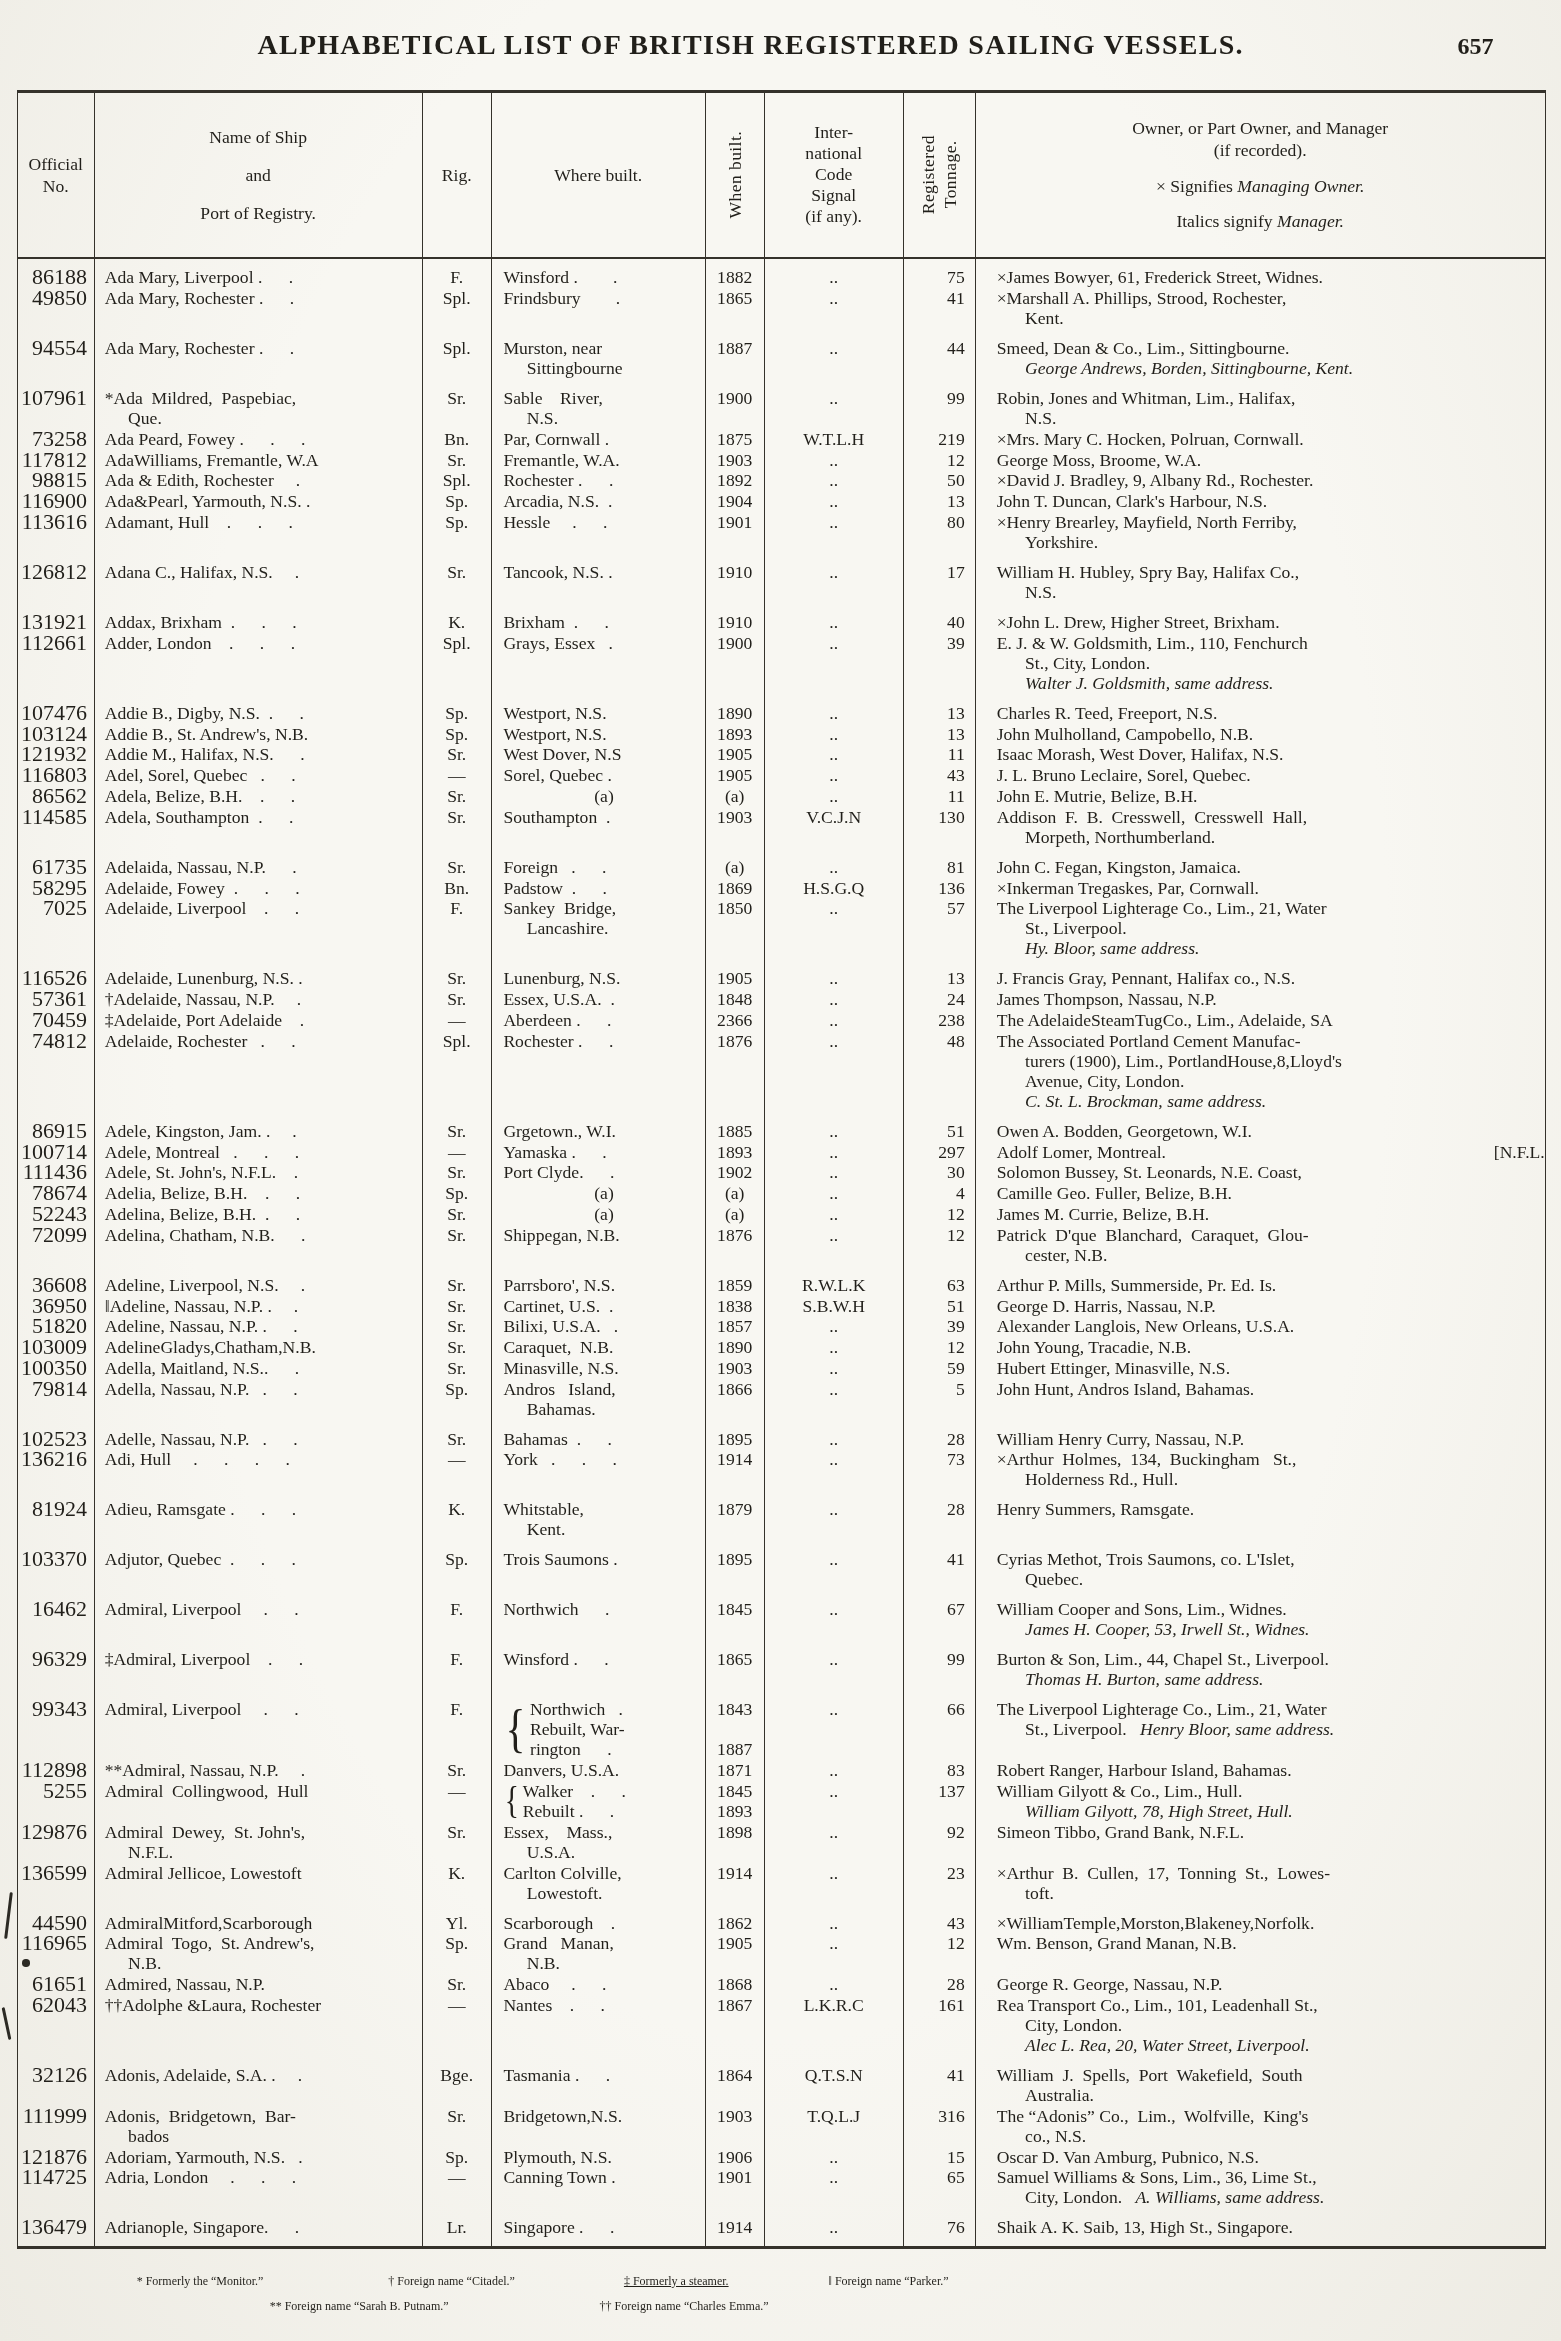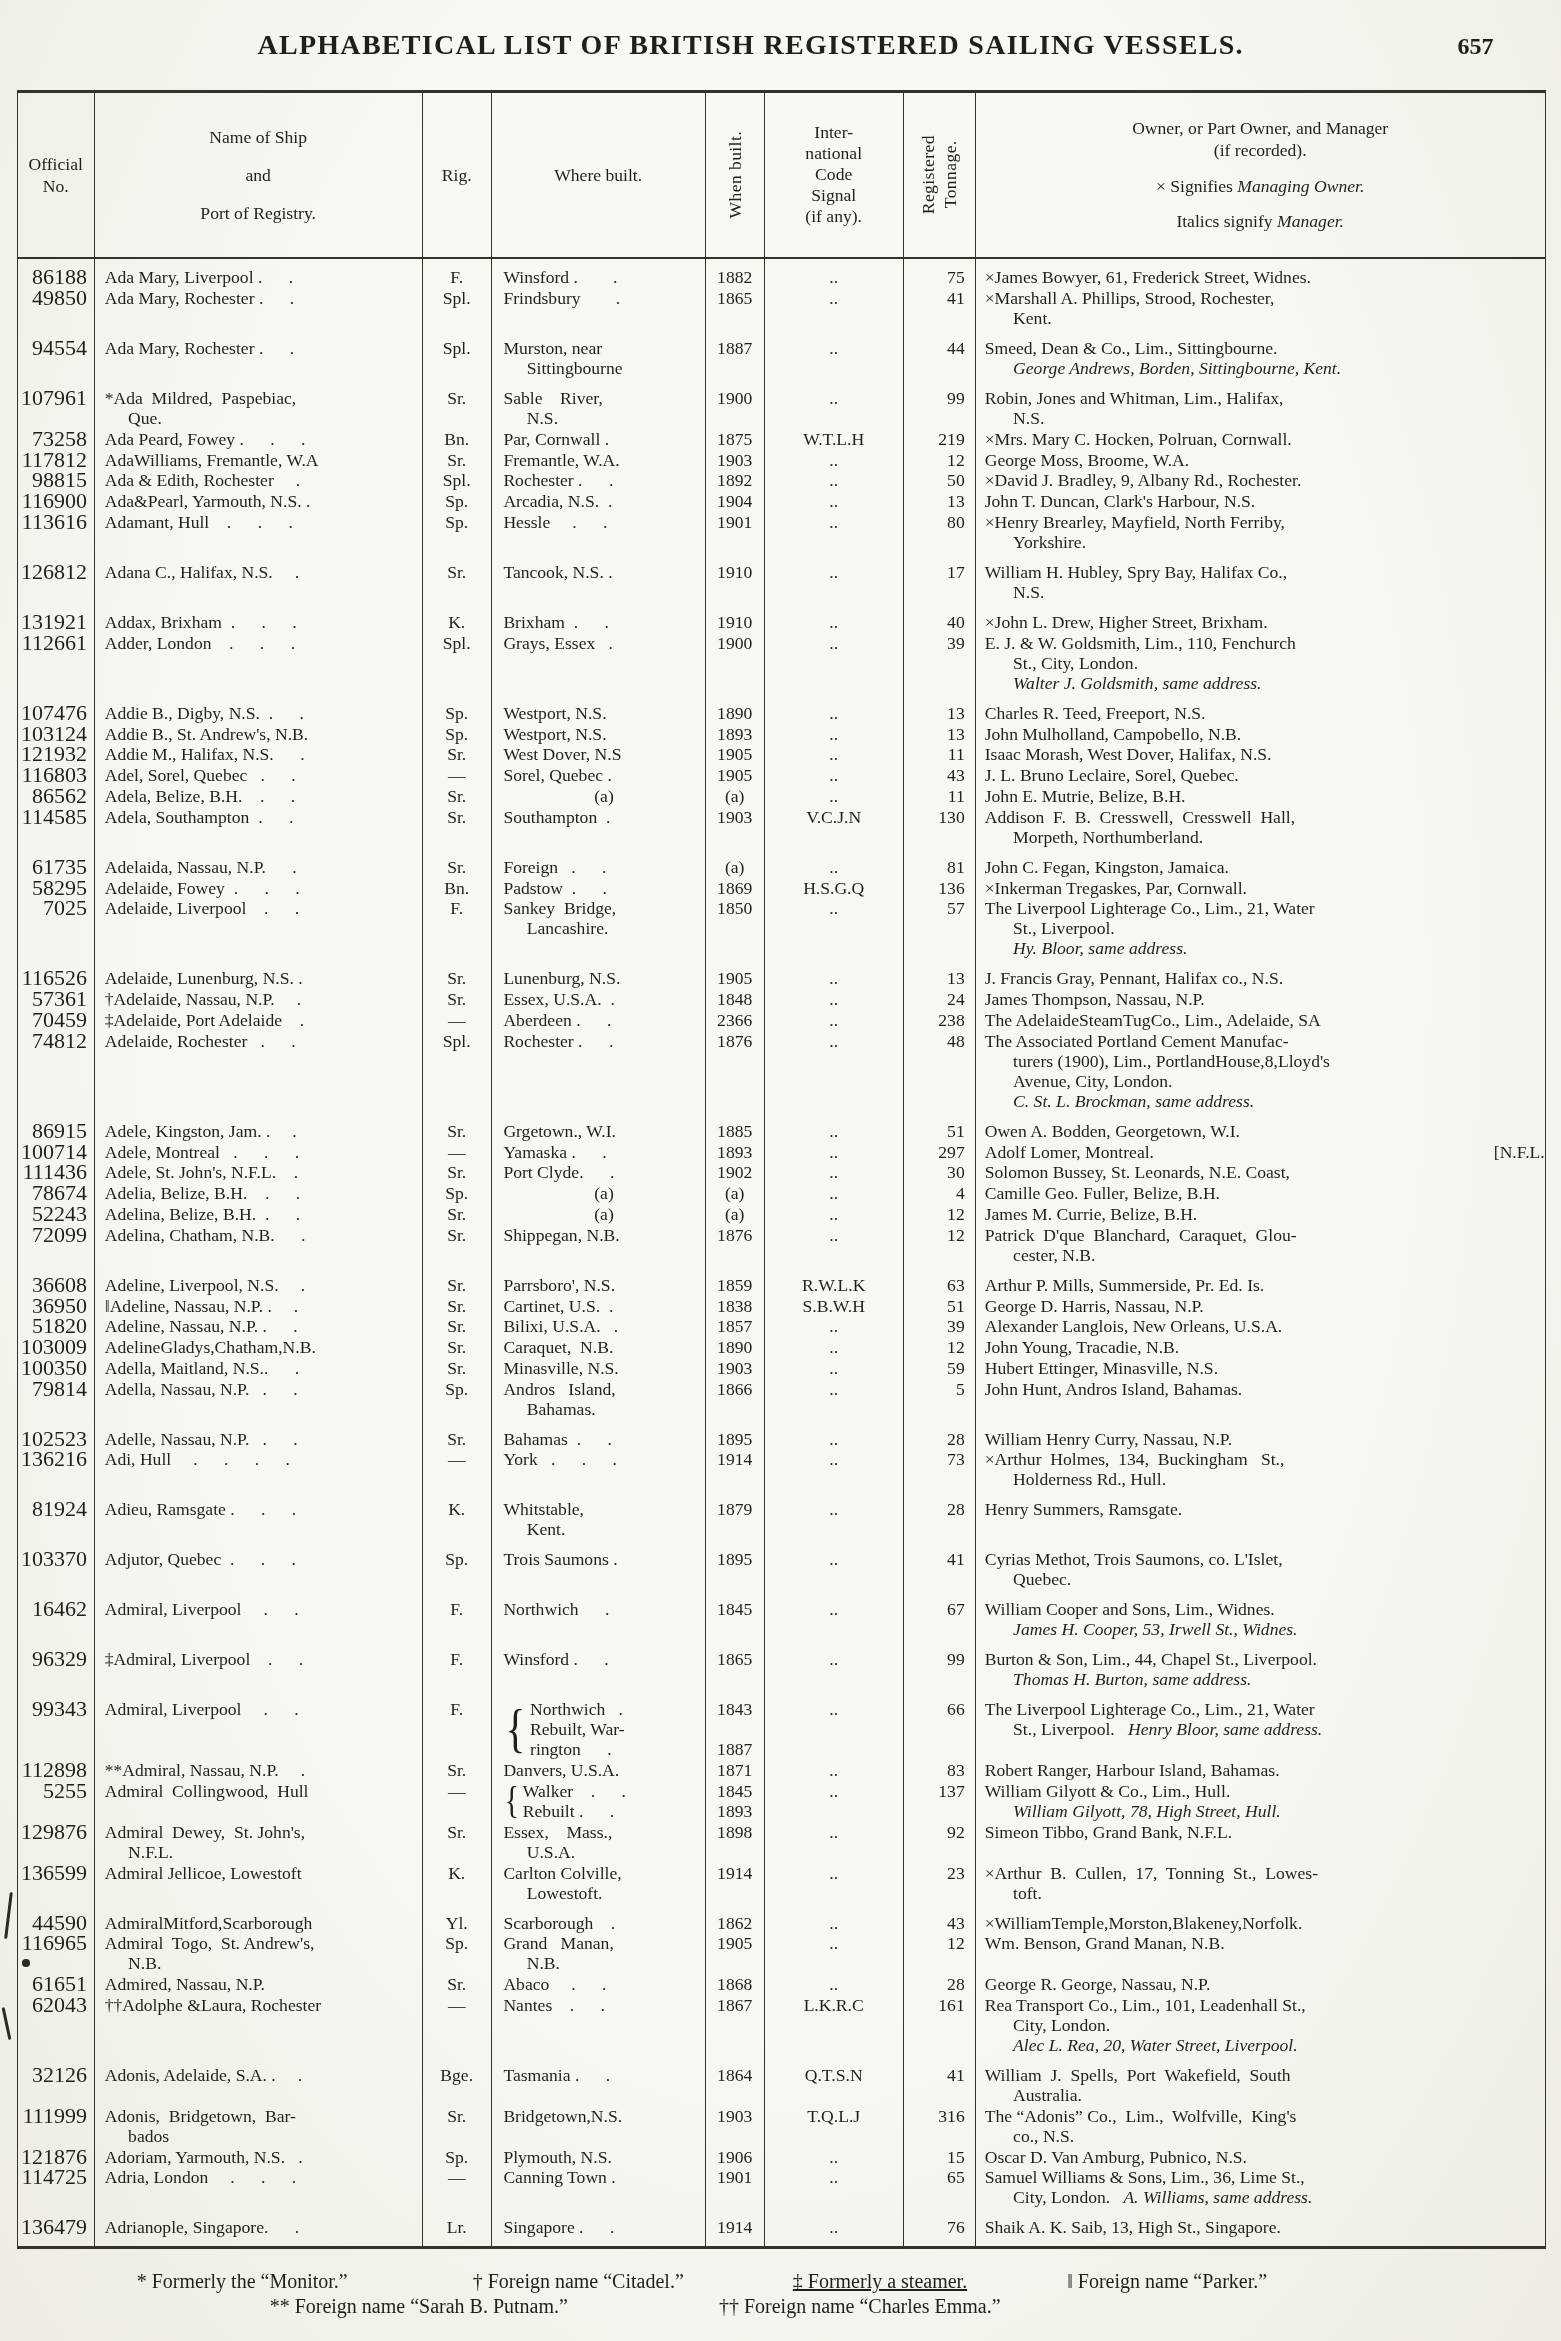--- a/index.html
+++ b/index.html
@@ -31,38 +31,38 @@
   .ln{white-space:pre-wrap;min-height:20px;}
   .cont{padding-left:23.4px;}
   .c-owner .cont{padding-left:28.4px;}
   .it{font-style:italic;}
   .rt-seg{float:right;}
   td.ctr,.ln.ctr{text-align:center;}
   td.rt{text-align:right;padding-right:10px;}
   td.c-no{text-align:right;padding-right:6.7px;font-size:22px;}
   td.c-name{padding-left:10px;}
   td.c-where{padding-left:11.7px;}
-  td.c-owner{padding-left:9px;}
+  td.c-owner{padding-left:21px;}
   td.c-rig{text-align:center;}
   .hdr-name{line-height:38px;}
   .hdr-no{line-height:22px;}
   .hdr-signal{line-height:21px;}
   .hdr-owner div{line-height:22px;}
   .hdr-owner .sp{margin-top:13.4px;}
   .vert{
     writing-mode:vertical-rl;transform:rotate(180deg);
     margin:0 auto;line-height:22px;letter-spacing:0.4px;white-space:pre-line;
     font-size:17.6px;
   }
   .bracewrap{display:flex;align-items:center;}
   .brace{font-weight:400;margin-right:1.7px;transform:scaleX(.8);}
   .brace.b3{font-size:52px;}
   .brace.b2{font-size:37px;}
   .bracelines{flex:1;}
-  .footnotes{width:1405px;margin:22px auto 0;font-size:20px;}
+  .footnotes{width:1405px;margin:22px auto 0;font-size:12px;}
   .fn-line{display:flex;}
   .fn-line1 span:nth-child(1){margin-left:59px;}
   .fn-line1 span:nth-child(2){margin-left:125px;}
   .fn-line1 span:nth-child(3){margin-left:109px;text-decoration:underline;}
   .fn-line1 span:nth-child(4){margin-left:100px;}
   .fn-line2{margin-top:5px;}
   .fn-line2 span:nth-child(1){margin-left:192px;}
   .fn-line2 span:nth-child(2){margin-left:151px;}
   .scan-mark{position:absolute;background:#2c2a24;}
   .mark1{left:6.7px;top:1892px;width:3.3px;height:47px;transform:rotate(7deg);border-radius:1.7px;}

